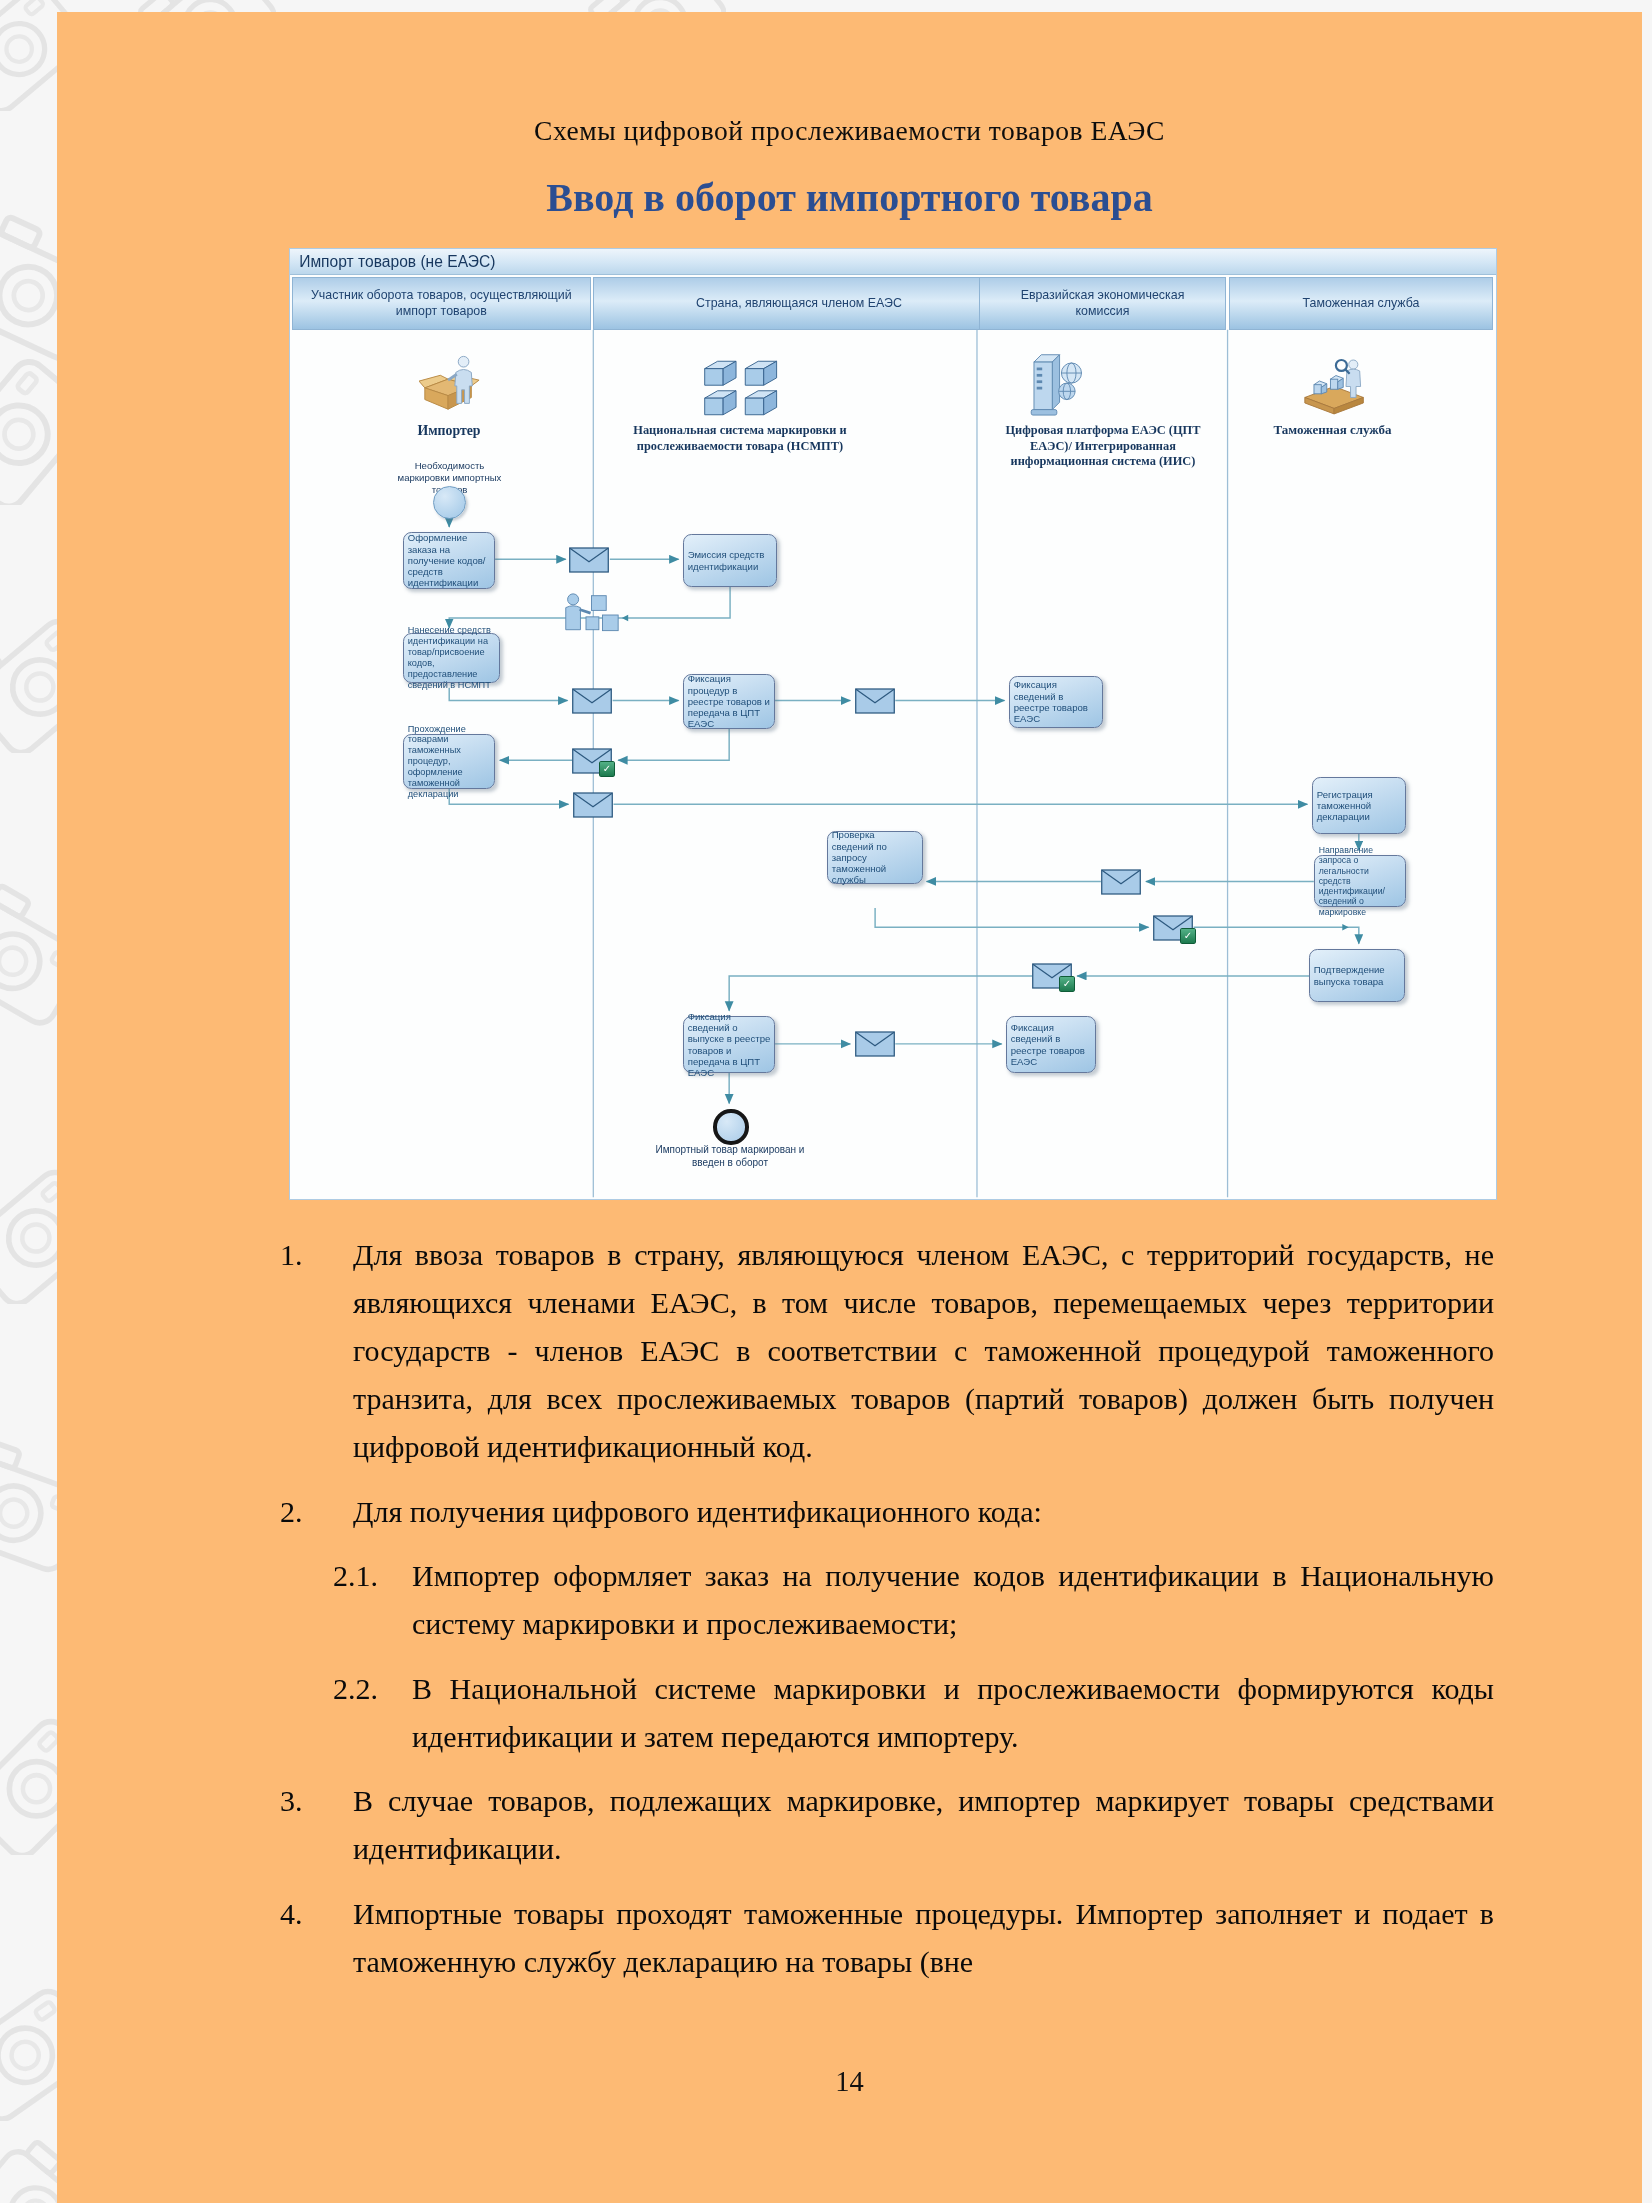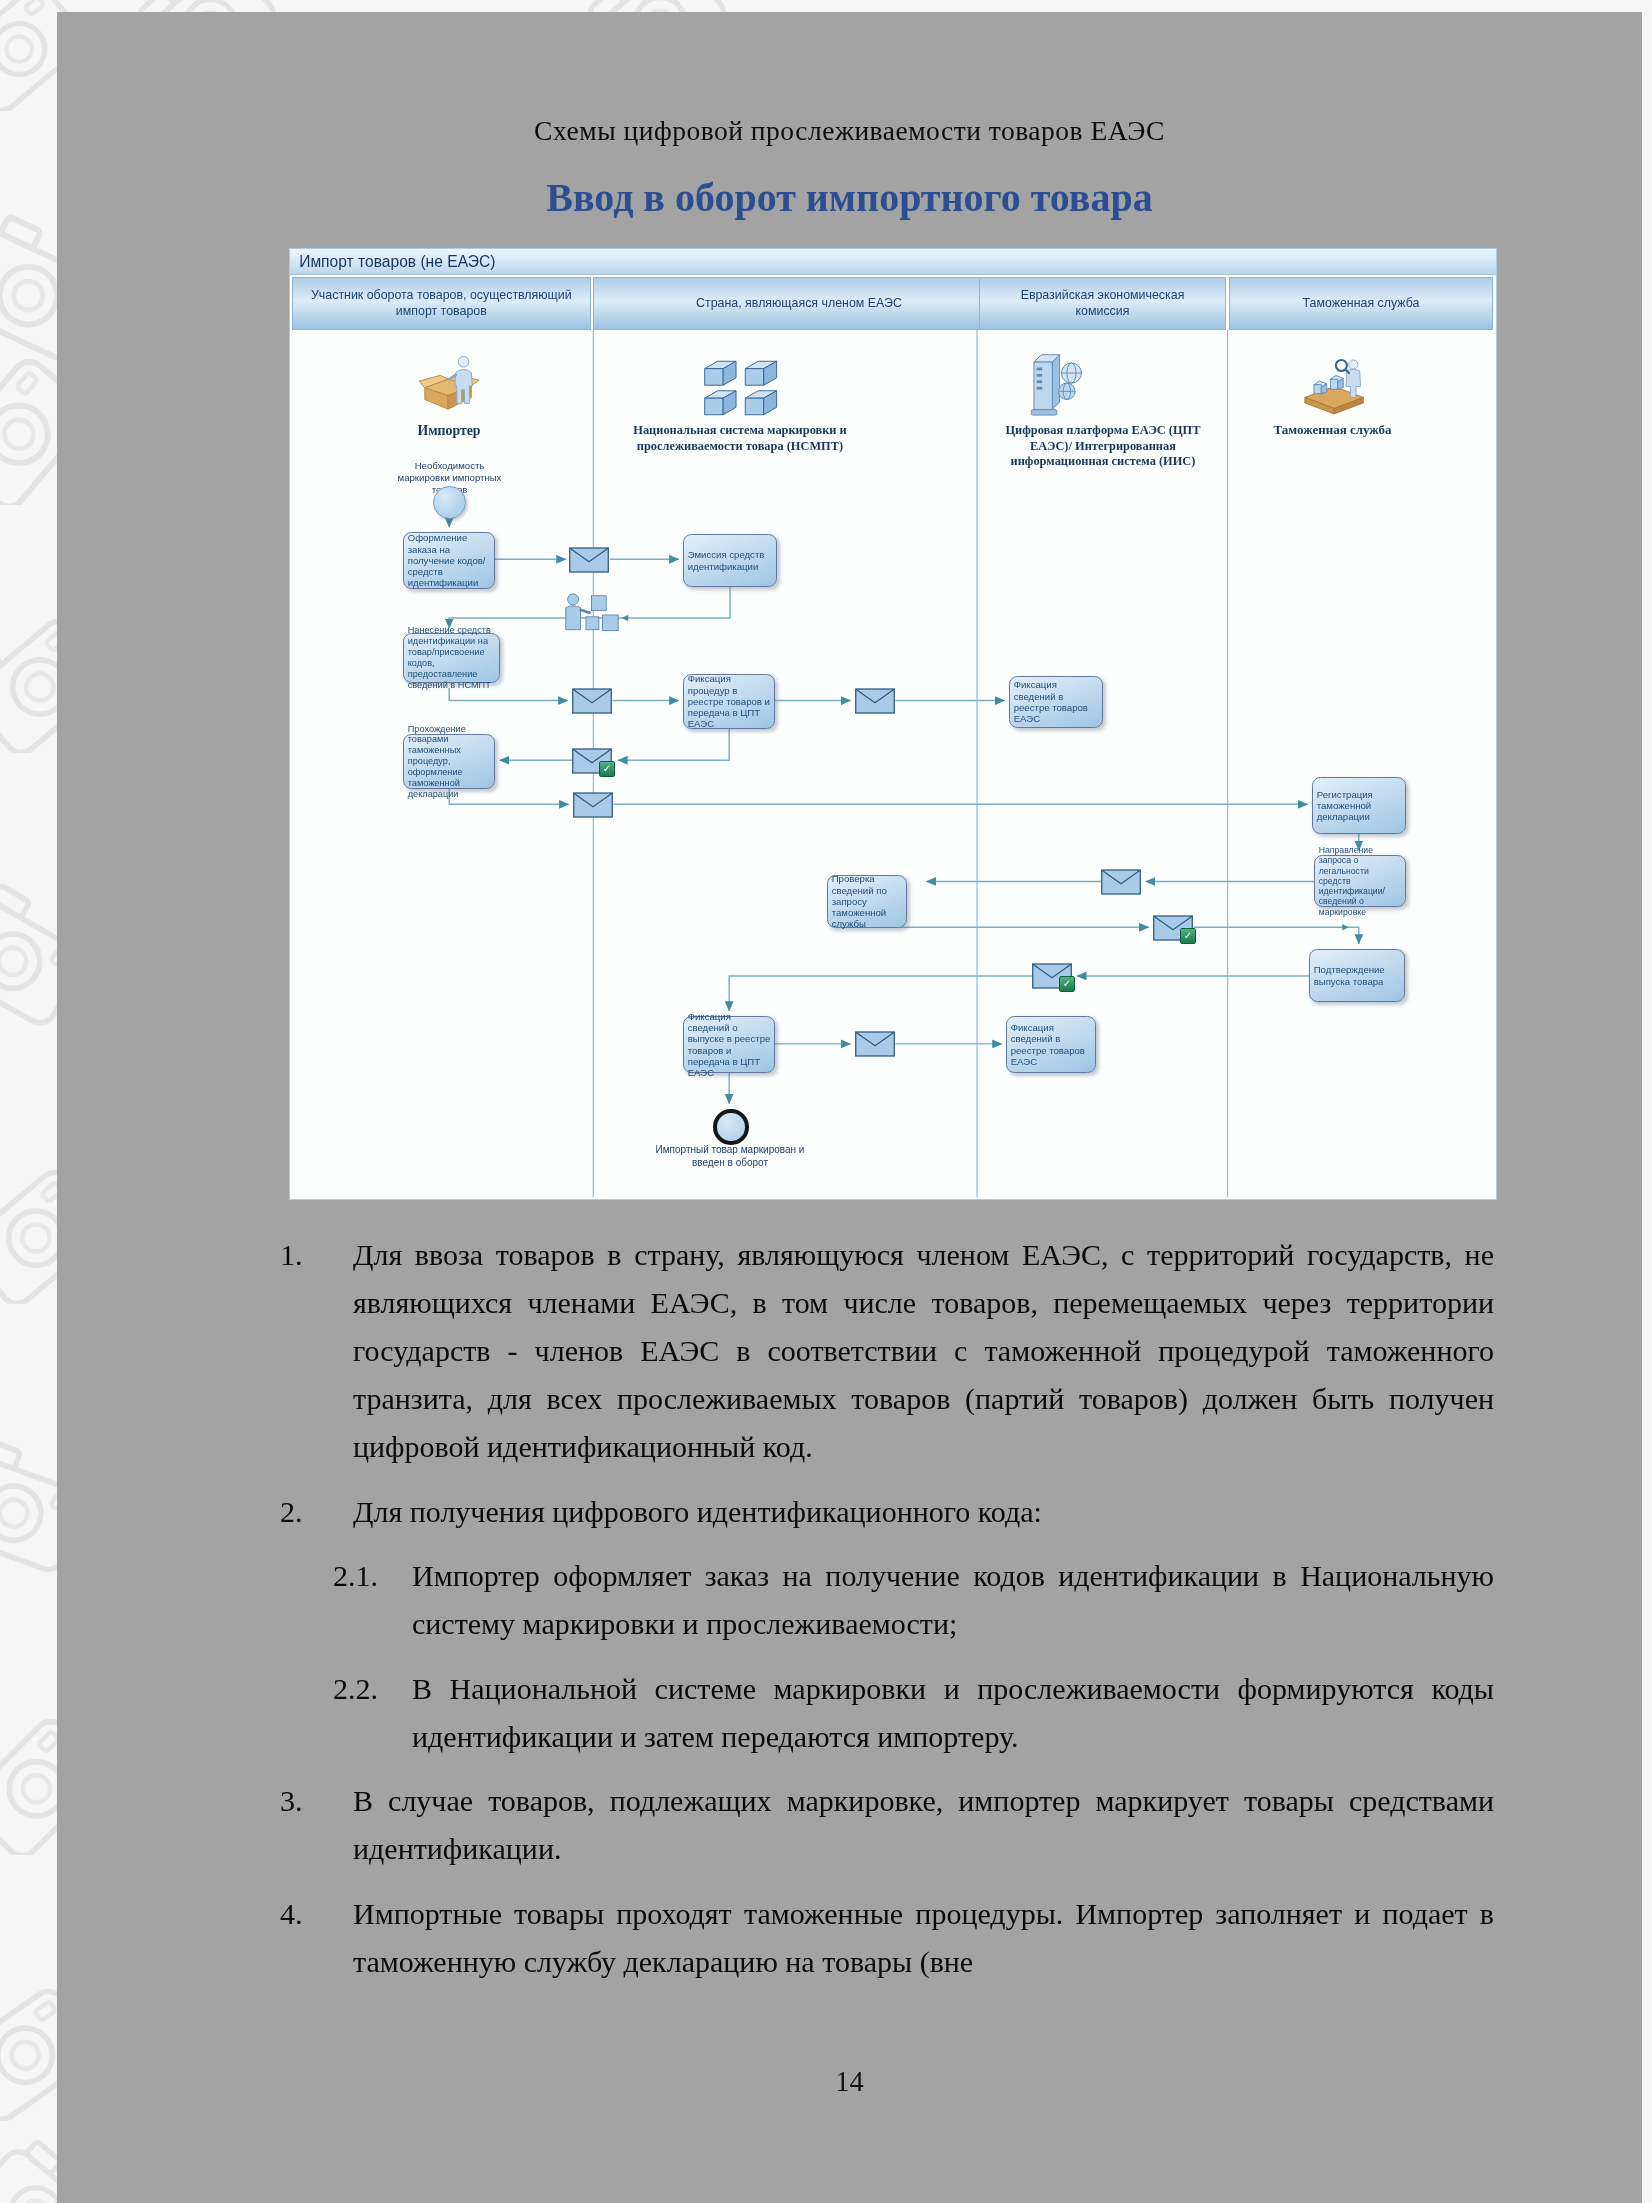--- a/index.html
+++ b/index.html
@@ -8,21 +8,21 @@
     background:#f6f6f6;
     font-family:"Liberation Serif", serif;
     overflow:hidden;
   }
   
   .bg-pattern{position:absolute;left:0;top:0;width:1653px;height:2204px;z-index:0;}
   .wm{position:absolute;opacity:.85;}
   
   .sheet{
     position:absolute;left:57px;top:12px;width:1585px;height:2192px;
-    background:#a3a3a3;z-index:1;
+    background:#fdba74;z-index:1;
   }
   .doc-header{
     position:absolute;left:0;top:103px;width:1585px;
     text-align:center;font-size:27.5px;color:#0d0d0d;letter-spacing:0.5px;
   }
   .doc-title{
     position:absolute;left:0;top:162px;width:1585px;
     text-align:center;font-size:40px;font-weight:bold;color:#2b4e92;
   }
   
@@ -290,21 +290,21 @@
     <div class="evt-end" style="left:423px;top:860px"></div>
     <div class="tiny-label" style="left:361px;top:895px;width:158px;font-size:10px">Импортный товар маркирован и введен в оборот</div>
 
     <div class="flow-box" style="left:113px;top:283px;width:92px;height:57px">Оформление заказа на получение кодов/ средств идентификации</div>
     <div class="flow-box" style="left:113px;top:384px;width:97px;height:50px;font-size:9.2px">Нанесение средств идентификации на товар/присвоение кодов, предоставление сведений в НСМПТ</div>
     <div class="flow-box" style="left:113px;top:485px;width:92px;height:55px;font-size:9.2px">Прохождение товарами таможенных процедур, оформление таможенной декларации</div>
     <div class="flow-box" style="left:393px;top:285px;width:94px;height:53px">Эмиссия средств идентификации</div>
     <div class="flow-box" style="left:393px;top:425px;width:92px;height:55px">Фиксация процедур в реестре товаров и передача в ЦПТ ЕАЭС</div>
     <div class="flow-box" style="left:719px;top:427px;width:94px;height:52px">Фиксация сведений в реестре товаров ЕАЭС</div>
     <div class="flow-box" style="left:1022px;top:528px;width:94px;height:57px">Регистрация таможенной декларации</div>
-    <div class="flow-box" style="left:537px;top:626px;width:80px;height:53px">Проверка сведений по запросу таможенной службы</div>
+    <div class="flow-box" style="left:537px;top:582px;width:96px;height:53px">Проверка сведений по запросу таможенной службы</div>
     <div class="flow-box" style="left:1024px;top:606px;width:92px;height:52px;font-size:8.7px">Направление запроса о легальности средств идентификации/ сведений о маркировке</div>
     <div class="flow-box" style="left:1019px;top:700px;width:96px;height:53px">Подтверждение выпуска товара</div>
     <div class="flow-box" style="left:393px;top:767px;width:92px;height:57px">Фиксация сведений о выпуске в реестре товаров и передача в ЦПТ ЕАЭС</div>
     <div class="flow-box" style="left:716px;top:767px;width:90px;height:57px">Фиксация сведений в реестре товаров ЕАЭС</div>
 
     <div class="envelope" style="left:279px;top:298px">
       <svg width="40" height="26" viewBox="0 0 44 28">
           <rect x="0.8" y="0.8" width="42.4" height="26.4" fill="#a9cbe8" stroke="#2e5a80" stroke-width="1.4"></rect>
           <path d="M1,1 L22,16 L43,1" fill="none" stroke="#2e5a80" stroke-width="1.4"></path>
         </svg>

